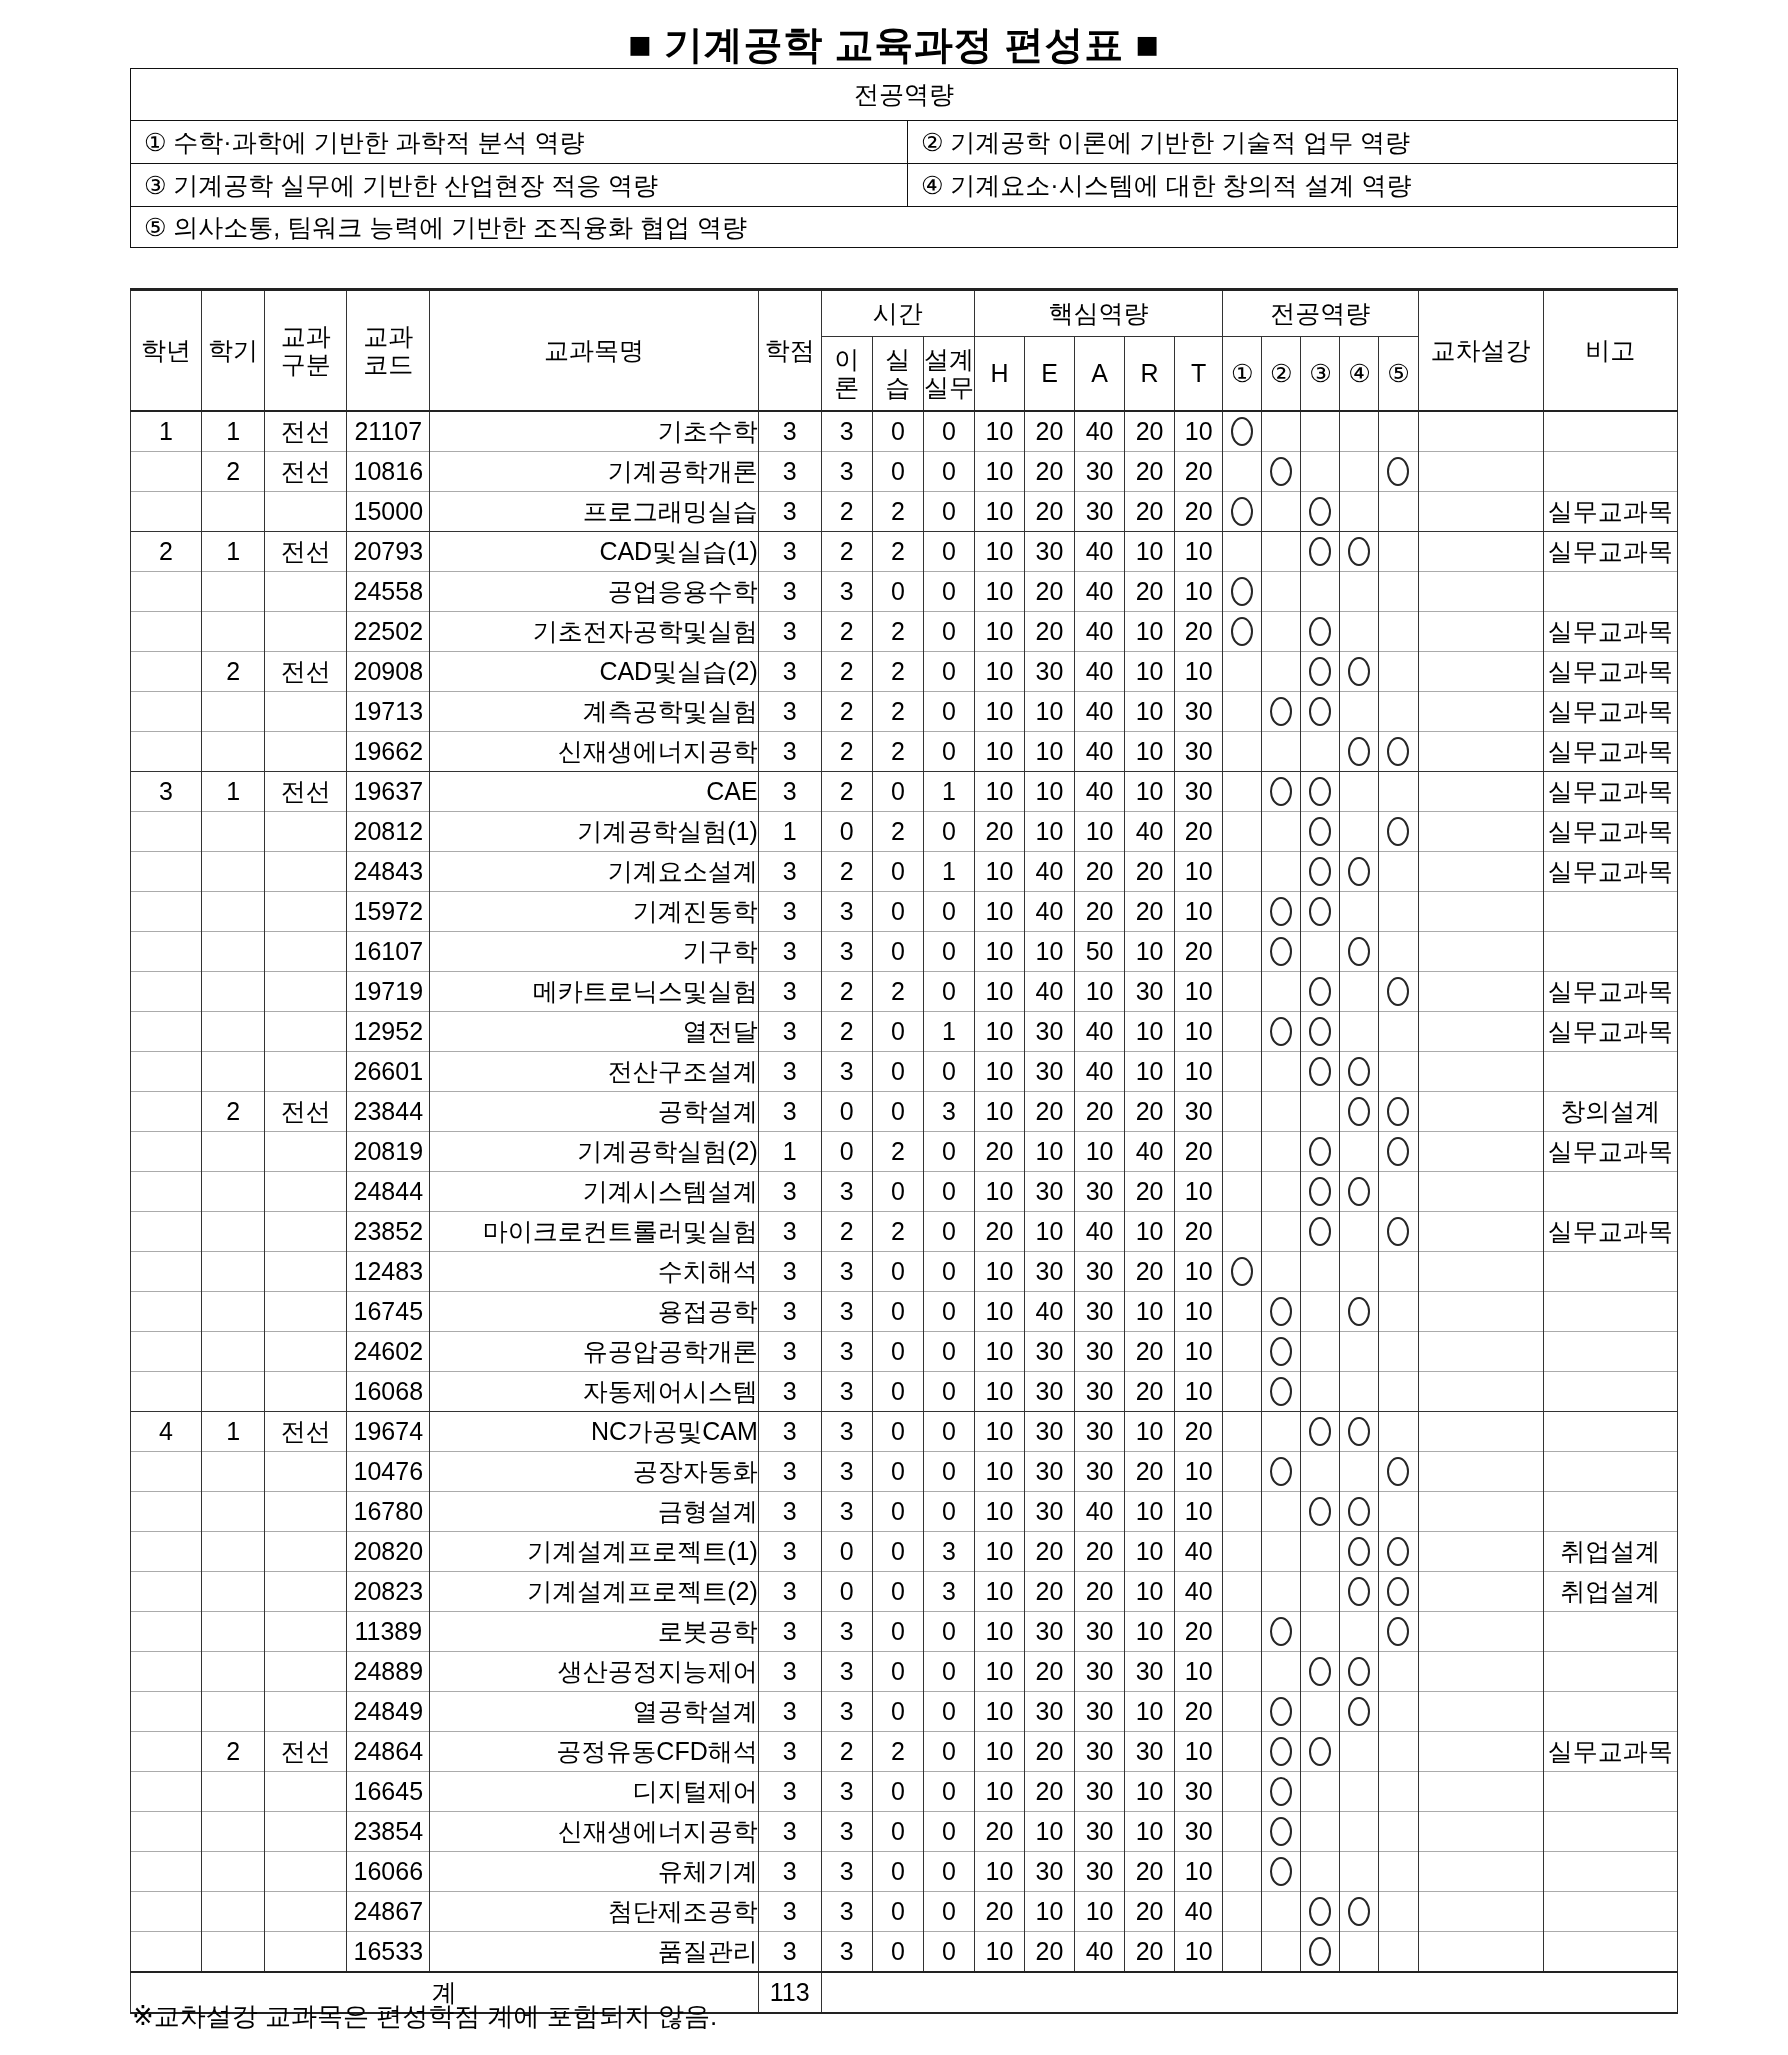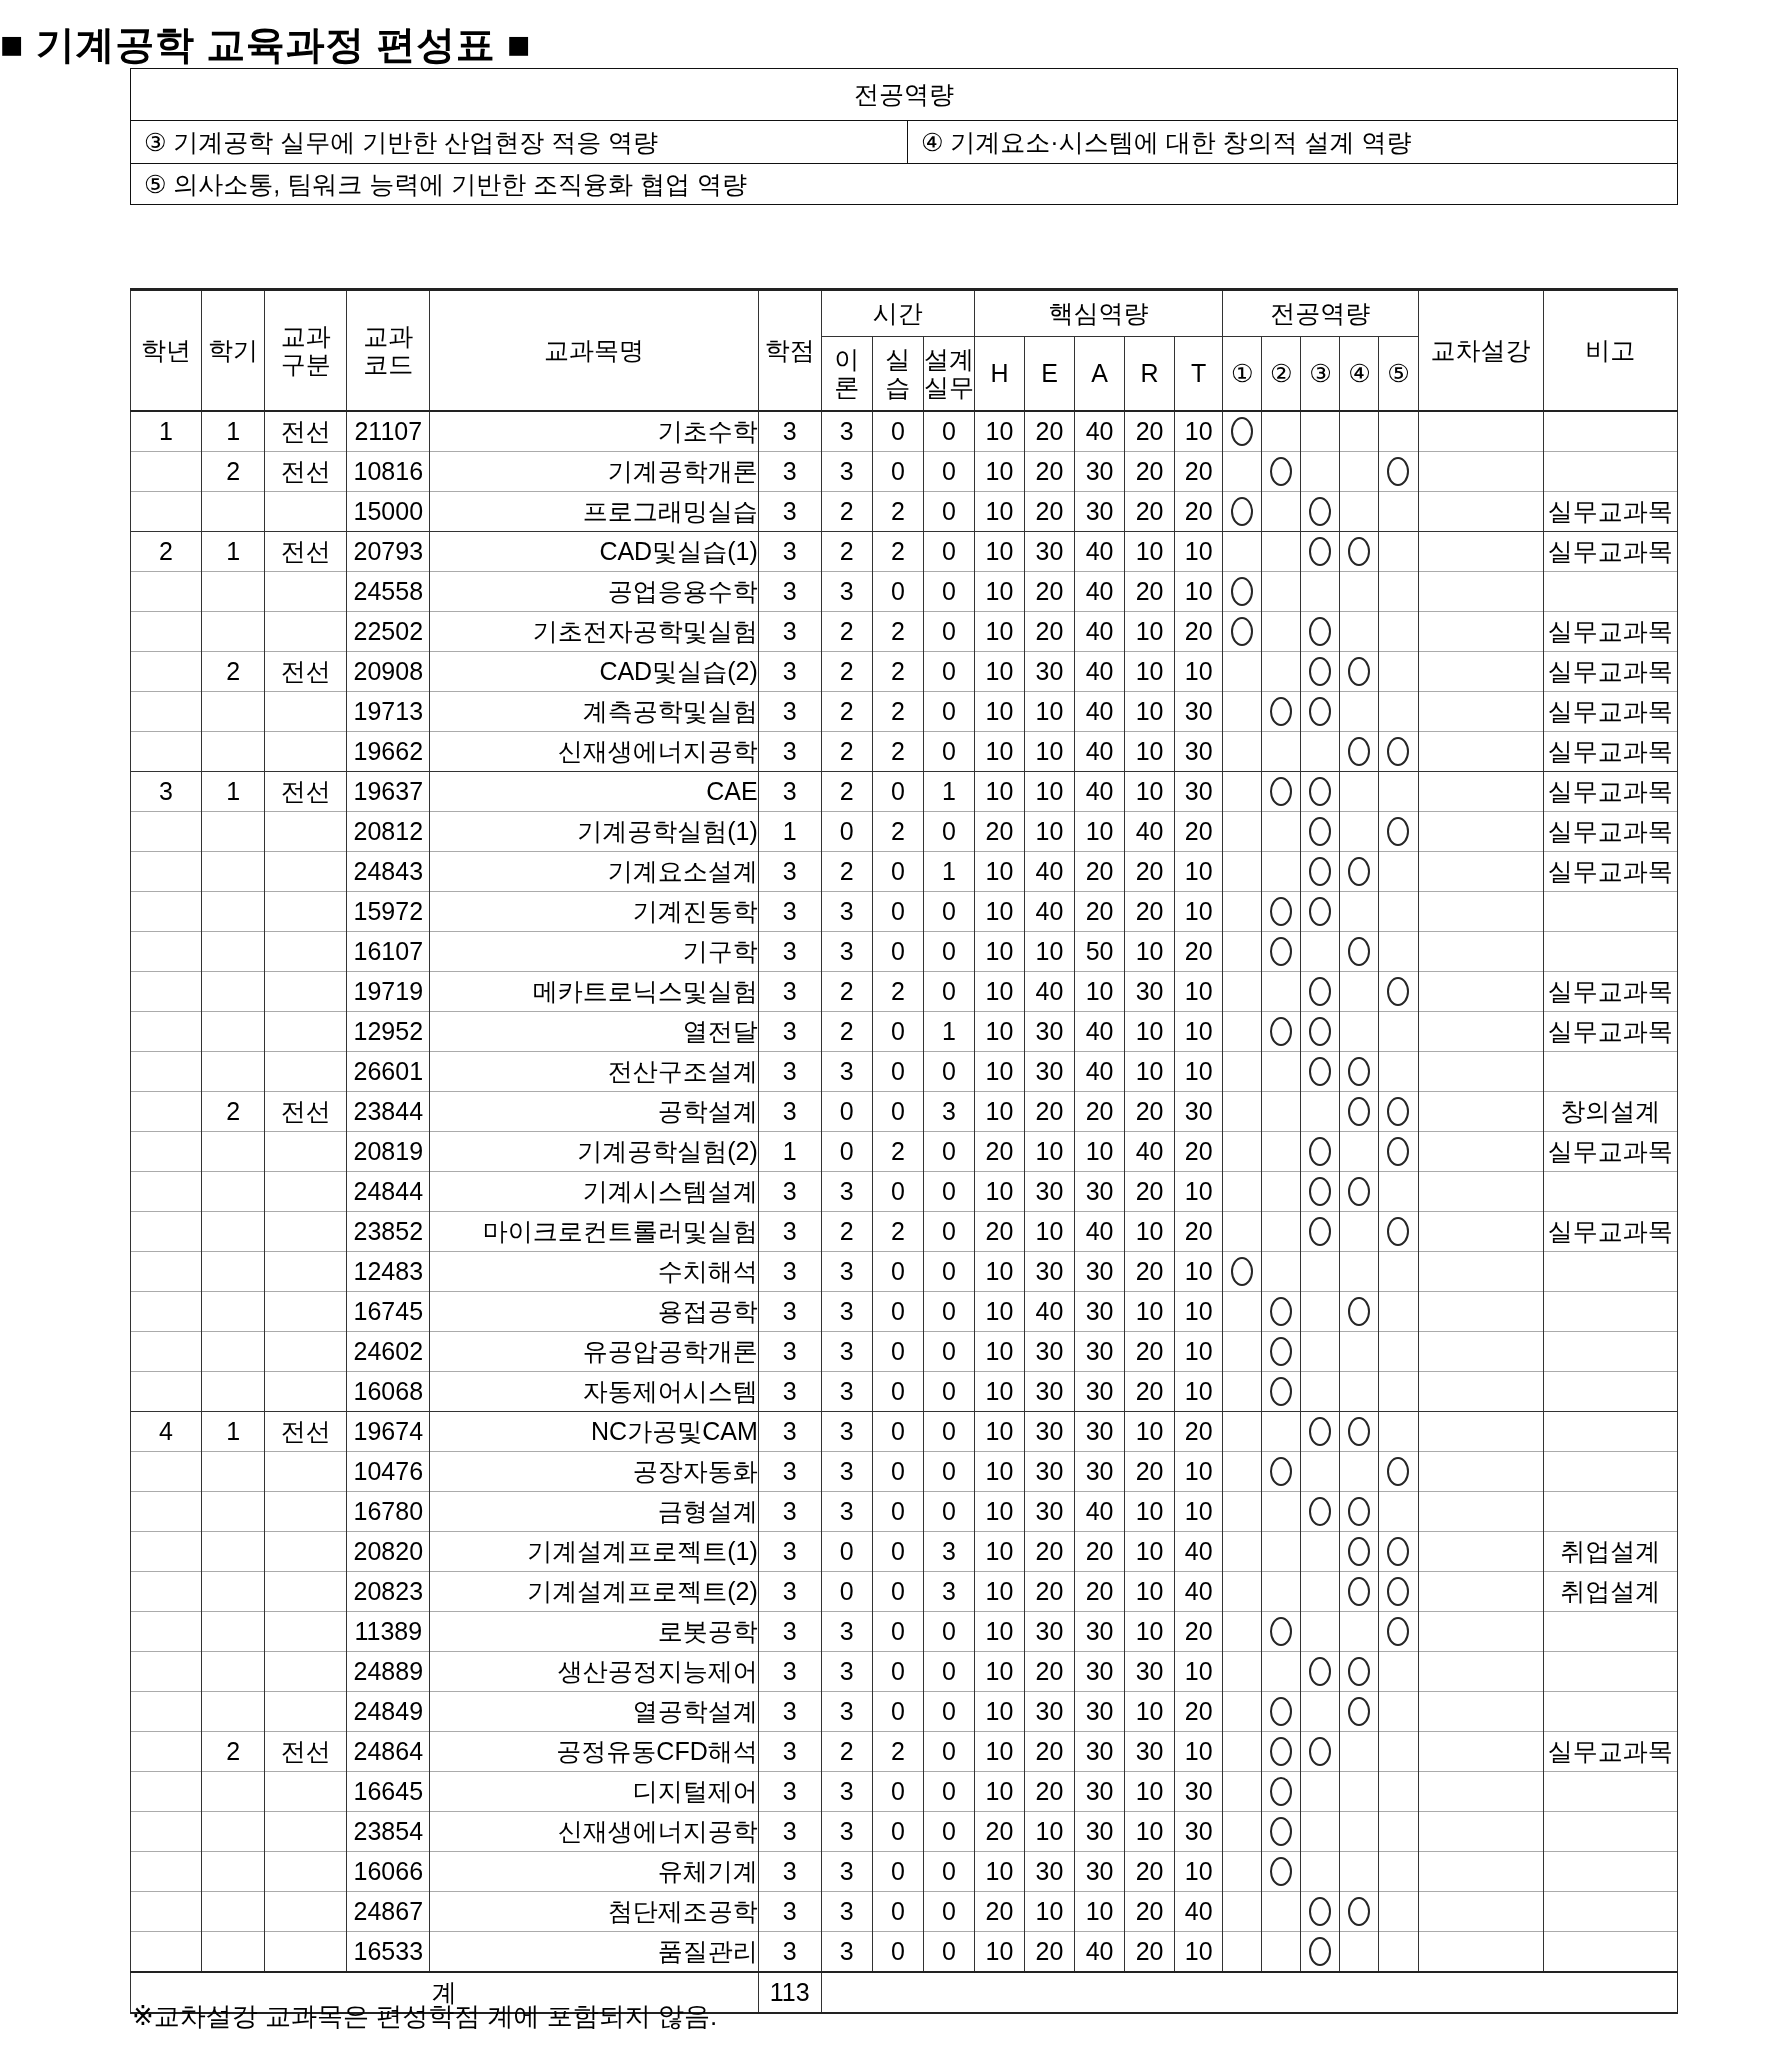--- a/index.html
+++ b/index.html
@@ -1,19 +1,19 @@
 <!DOCTYPE html>
 <html style="font-size:11.7px"><head>
 <meta charset="utf-8">
 <style>
   html,body{margin:0;padding:0;background:#ffffff;}
   body{width:1788px;height:2056px;font-family:"Liberation Sans","DejaVu Sans",sans-serif;color:#000;}
   .page{position:relative;width:1788px;height:2056px;overflow:hidden;}
 
-  .title{margin:0;padding-top:17.5px;font-size:39px;font-weight:bold;letter-spacing:0.7px;}
+  .title{margin:0;padding-top:17.5px;text-align:center;font-size:39px;font-weight:bold;letter-spacing:0.7px;}
 
   
   .comp-table{position:absolute;left:130px;top:68px;width:1548px;font-size:25px;box-sizing:border-box;}
   .comp-head{box-sizing:border-box;border:1.5px solid #111;height:53px;display:flex;align-items:center;justify-content:center;}
   .comp-row{display:flex;box-sizing:border-box;border-left:1.5px solid #111;border-right:1.5px solid #111;border-bottom:1.5px solid #111;}
   .comp-cell{box-sizing:border-box;height:42px;display:flex;align-items:center;padding-left:13px;white-space:nowrap;overflow:hidden;}
   .comp-row .comp-cell:first-child{width:777px;border-right:1.5px solid #111;}
   .comp-row .comp-cell:last-child{flex:1;border-right:none;}
   .comp-row.half{border:none;justify-content:center;}
   .comp-row.half .comp-cell{width:778px;border-left:1.5px solid #111;border-right:1.5px solid #111;border-bottom:1.5px solid #111;height:41px;}
@@ -40,20 +40,24 @@
 </style>
 </head>
 <body>
 
 <div class="page">
 
   <h1 class="title">■ 기계공학 교육과정 편성표 ■</h1>
 
   <div class="comp-table">
     <div class="comp-head">전공역량</div>
+    <div class="comp-row">
+      <div class="comp-cell">① 수학·과학에 기반한 과학적 분석 역량</div>
+      <div class="comp-cell">② 기계공학 이론에 기반한 기술적 업무 역량</div>
+    </div>
     <div class="comp-row">
       <div class="comp-cell">③ 기계공학 실무에 기반한 산업현장 적응 역량</div>
       <div class="comp-cell">④ 기계요소·시스템에 대한 창의적 설계 역량</div>
     </div>
     <div class="comp-row half">
       <div class="comp-cell">⑤ 의사소통, 팀워크 능력에 기반한 조직융화 협업 역량</div>
     </div>
   </div>
 
   <table class="main">

